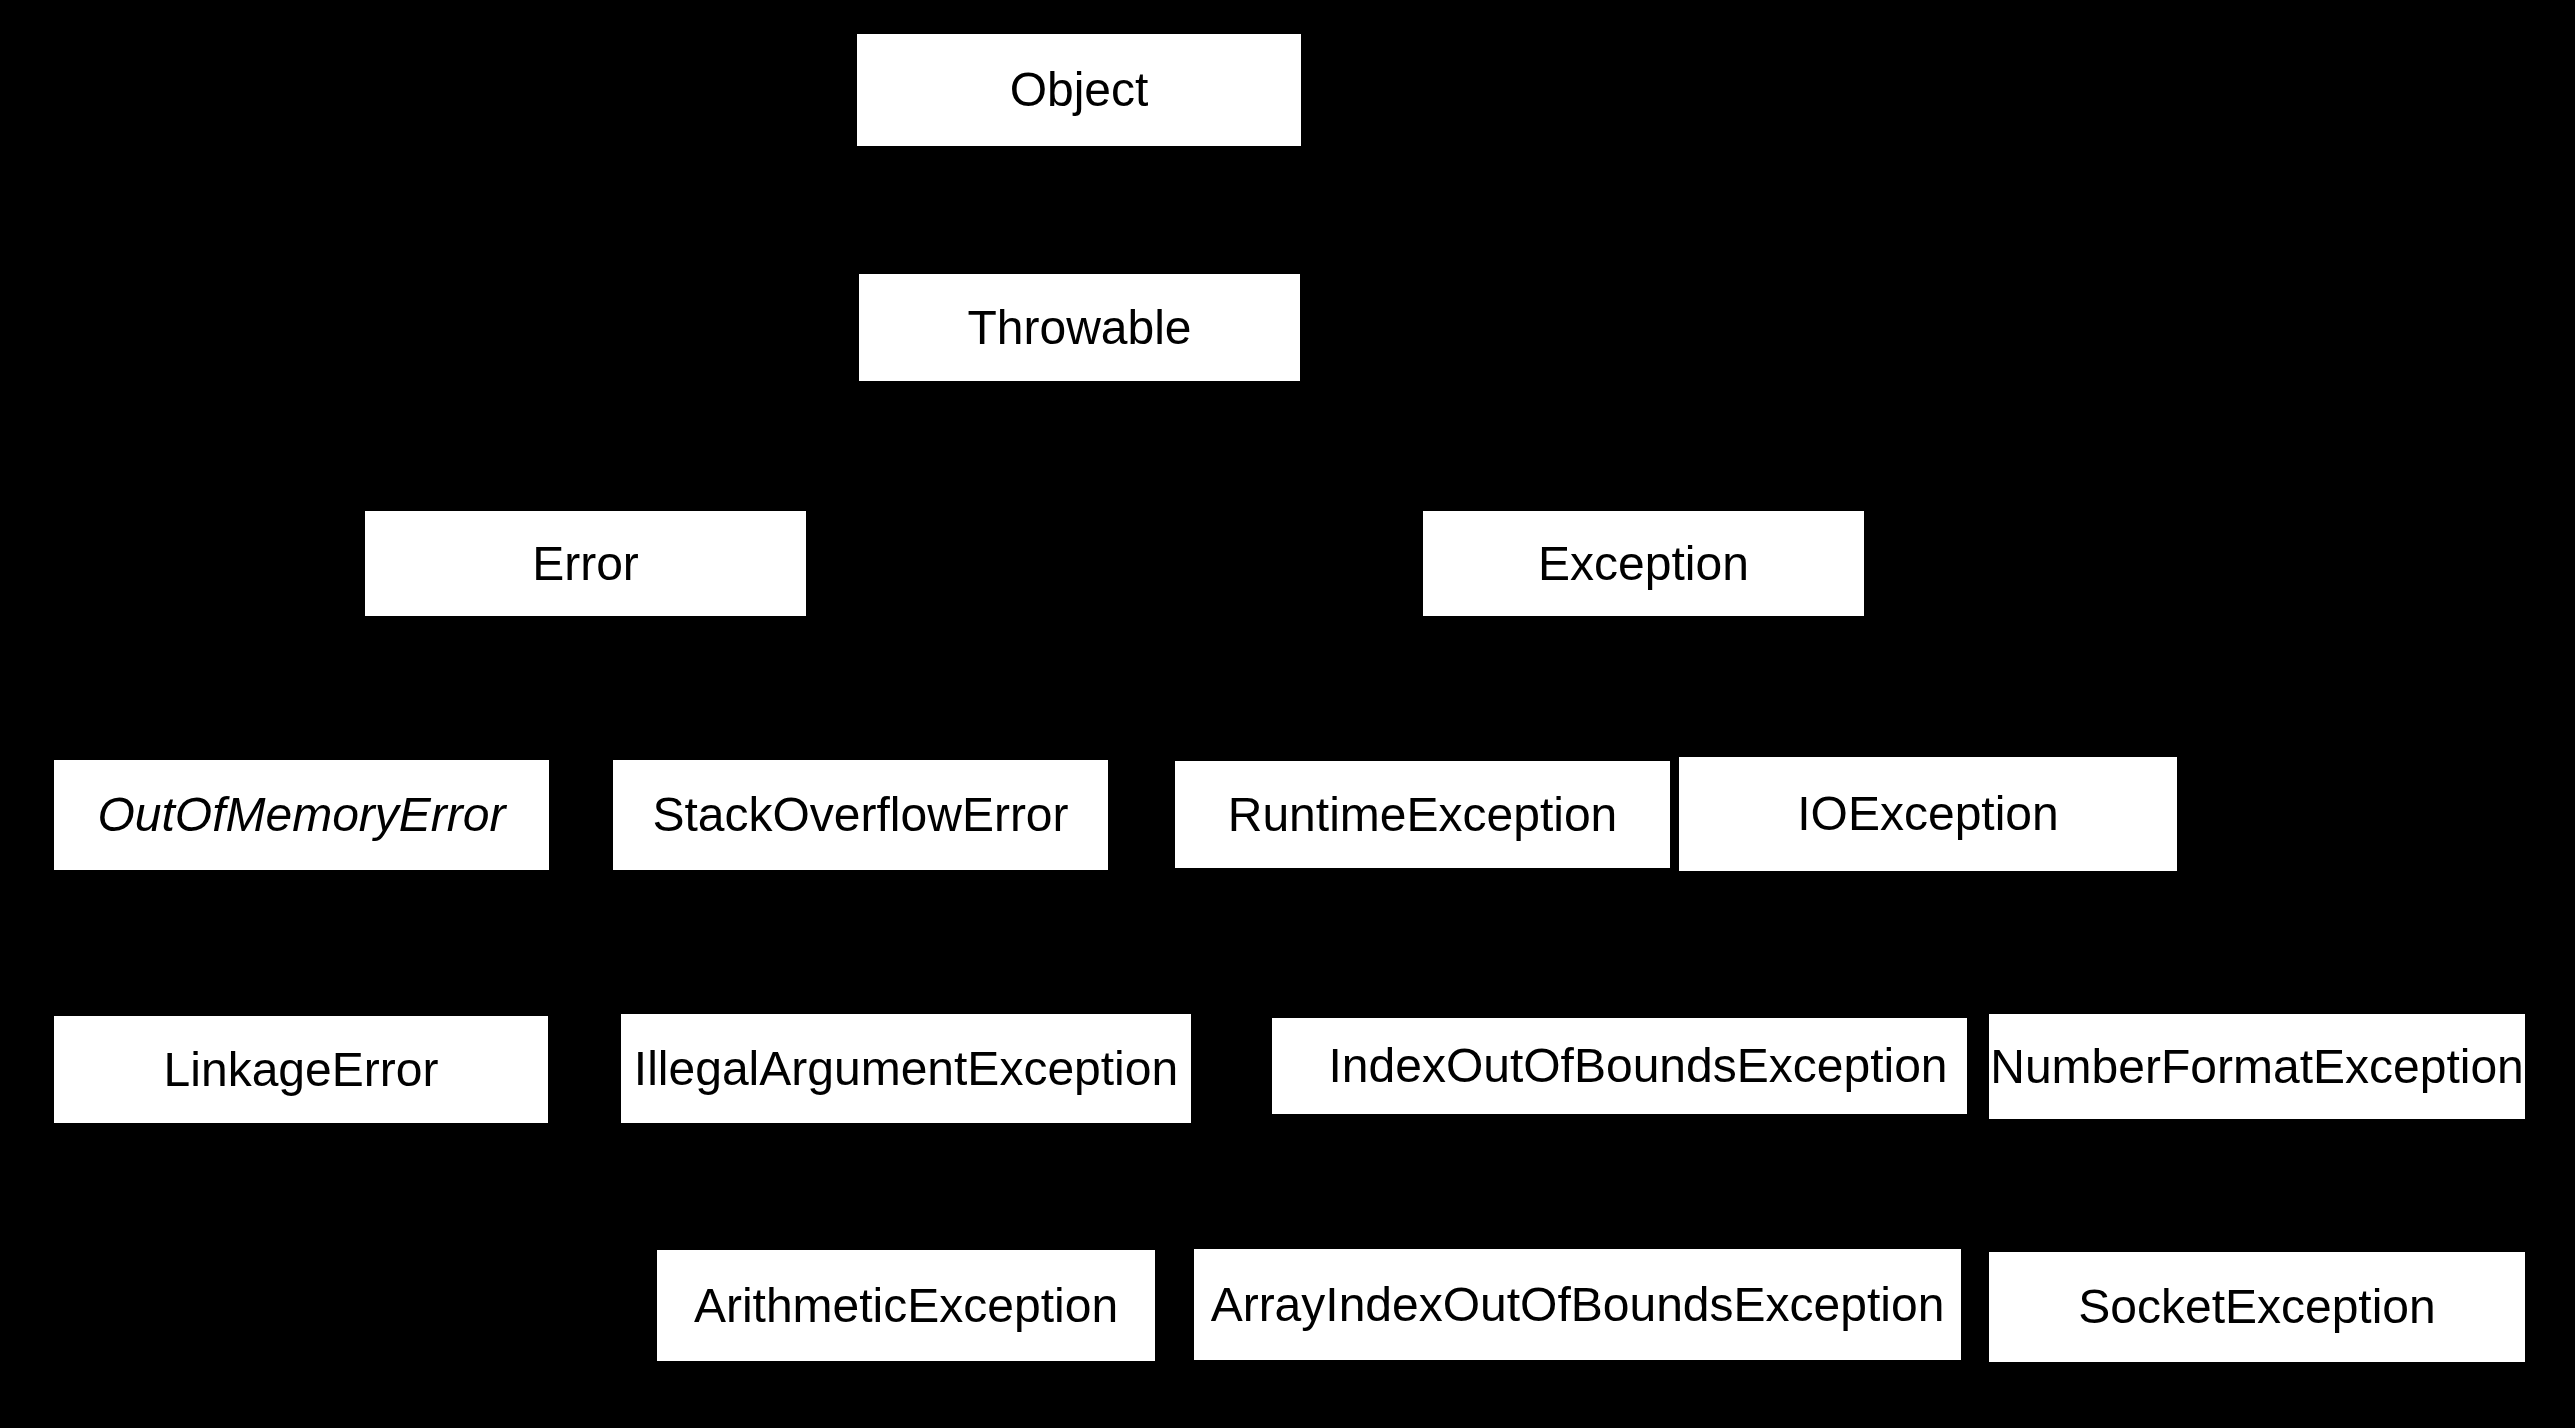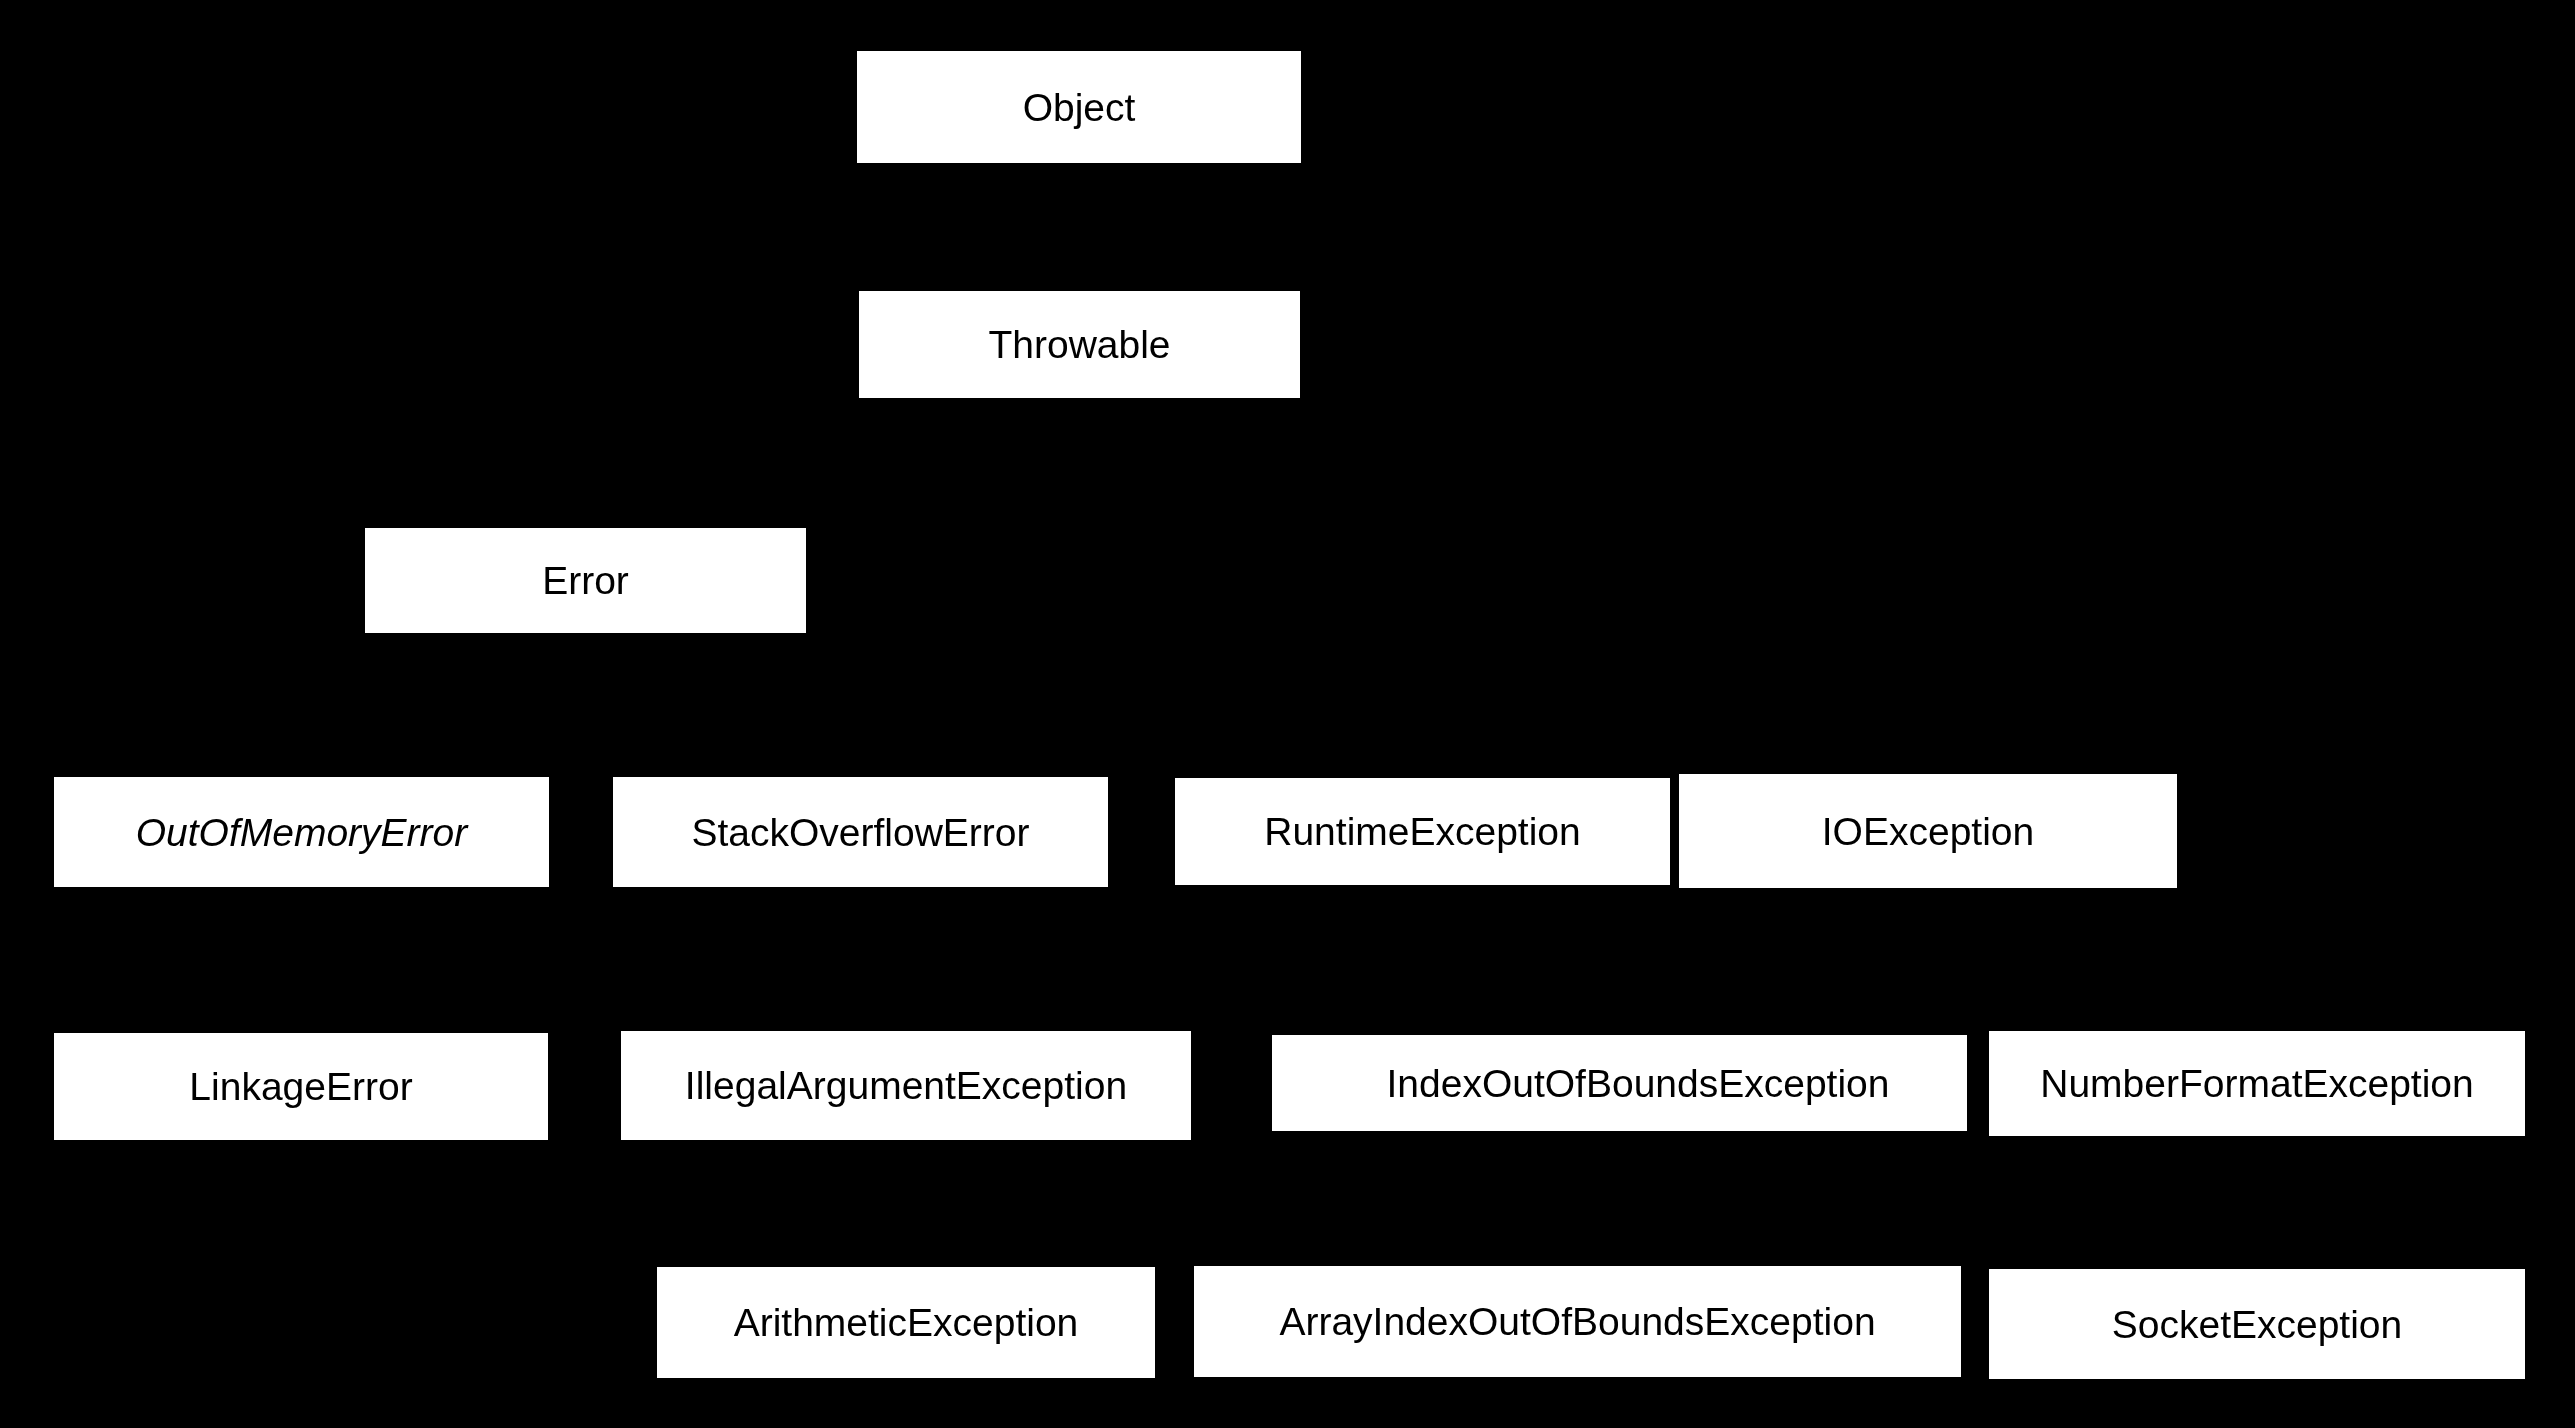--- a/index.html
+++ b/index.html
@@ -18,24 +18,23 @@
     position: absolute;
     inset: 0;
   }
   .node {
     position: absolute;
     background: #ffffff;
     color: #000000;
     display: flex;
     align-items: center;
     justify-content: center;
-    font-size: 39px;
+    font-size: 48px;
     line-height: 1;
     white-space: nowrap;
-    margin-top: 17px;
   }
   
   .pos-object                         { left: 857px; top:   34px; width:  444px; height: 112px; }
   
   .pos-throwable                      { left: 859px; top:  274px; width:  441px; height: 107px; }
   
   .pos-error                          { left:  365px; top:  511px; width:  441px; height: 105px; }
   .pos-exception                      { left: 1423px; top:  511px; width:  441px; height: 105px; }
   
   .pos-outofmemoryerror               { left:   54px; top: 760px; width:  495px; height: 110px; font-style: italic; }
@@ -63,20 +62,23 @@
   </div>
 
   <div class="node pos-throwable">
     <span>Throwable</span>
   </div>
 
   <div class="node pos-error">
     <span>Error</span>
   </div>
 
+  <div class="node pos-exception">
+    <span>Exception</span>
+  </div>
 
   <div class="node pos-outofmemoryerror">
     <span>OutOfMemoryError</span>
   </div>
 
   <div class="node pos-stackoverflowerror">
     <span>StackOverflowError</span>
   </div>
 
   <div class="node pos-runtimeexception">

